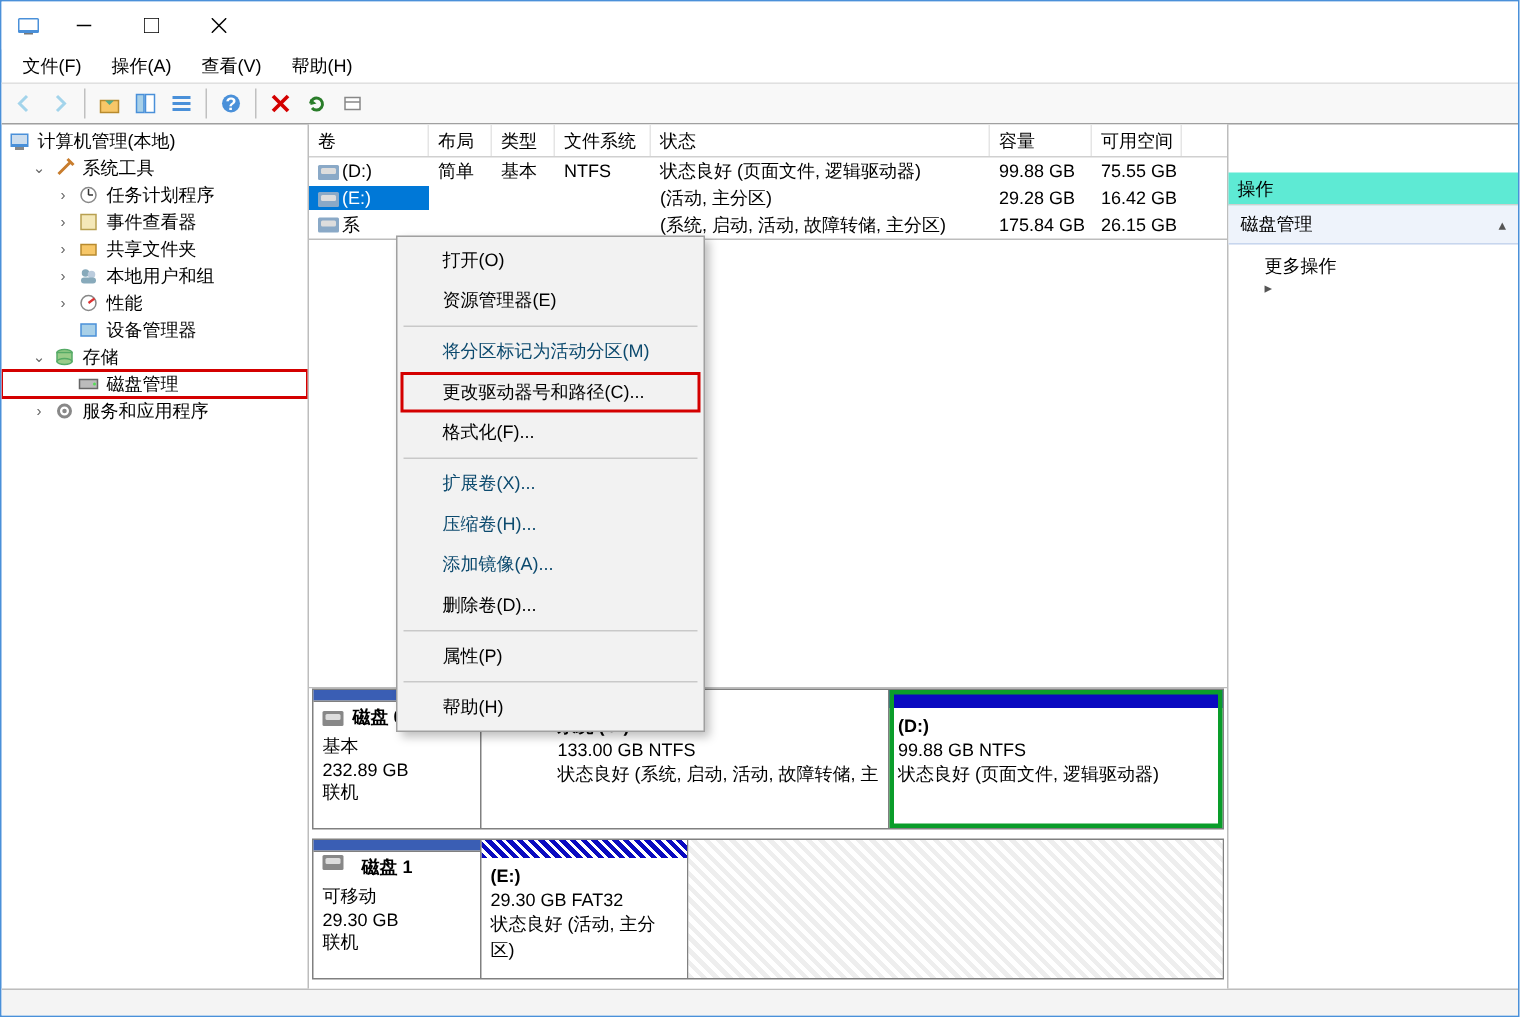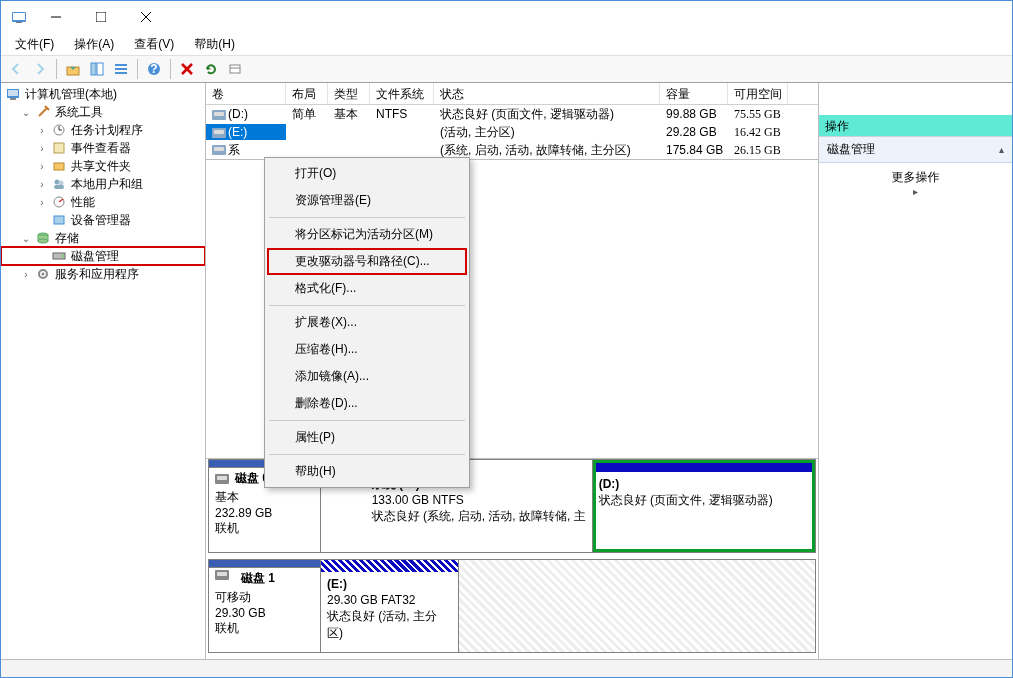--- a/index.html
+++ b/index.html
@@ -50,21 +50,21 @@
 .disk-glyph { display: inline-block; width: 14px; height: 10px; background: #888; border-radius: 1px; margin-right: 2px; vertical-align: middle; position: relative; }
 .disk-glyph.hdd { background: #8aa9c7; }
 .disk-glyph::after { content: ""; position: absolute; left: 2px; top: 2px; width: 10px; height: 4px; background: #ddd; border-radius: 1px; }
 
 .c-vol { width: 80px; }
 .c-lay { width: 42px; }
 .c-typ { width: 42px; }
 .c-fs  { width: 64px; }
 .c-st  { width: 226px; }
 .c-cap { width: 68px; text-align: left; }
-.c-free{ width: 60px; font-family: Liberation Serif, serif; }
+.c-free{ width: 60px; }
 
 
 .spacer { flex: 1; border-bottom: 1px solid #bdbdbd; }
 
 
 .graph { padding: 0; background: #fff; }
 .disk-row { display: flex; border: 1px solid #808080; margin: 0 2px 6px 2px; height: 94px; }
 .disk-label { width: 112px; border-right: 1px solid #808080; padding: 4px 6px; position: relative; }
 .disk-label .bar { height: 8px; background: linear-gradient(#3a5eb4, #3a5eb4); margin: -4px -6px 2px -6px; border-bottom: 1px solid #808080; }
 .disk-label .name { font-weight: 700; }
@@ -74,30 +74,30 @@
 .part .pbar { height: 12px; background: #0a0ac0; }
 .part .ptext { padding: 4px 6px; line-height: 1.35; }
 .part .pname { font-weight: 700; }
 .part.hatched .pbar { background: repeating-linear-gradient(45deg, #0a0ac0, #0a0ac0 3px, #fff 3px, #fff 5px); }
 .part.hl-green { outline: 3px solid #0a9d2a; outline-offset: -3px; }
 .unalloc { flex: 1; background: repeating-linear-gradient(45deg, #eee, #eee 3px, #fff 3px, #fff 6px); }
 
 
 .actions-head { background: #5eead4; border-bottom: 1px solid #d0d0d0; padding: 3px 6px; height: 22px; margin-top: 32px; }
 .actions-group { background: #eef3fb; border-bottom: 1px solid #c7d6ee; padding: 4px 8px; display: flex; justify-content: space-between; align-items: center; }
-.actions-item { padding: 6px 24px; cursor: default; display: flex; justify-content: space-between; align-items: center; flex-direction: column; }
+.actions-item { padding: 6px 24px; cursor: default; display: flex; justify-content: space-between; align-items: flex-start; flex-direction: column; }
 .chev { color: #555; font-size: 10px; }
 
 
 .statusbar { height: 18px; border-top: 1px solid #bdbdbd; background: #f4f4f4; }
 
 
 .ctx { position: absolute; left: 263px; top: 156px; width: 206px; background: #f2f2f2; border: 1px solid #a0a0a0; box-shadow: 3px 3px 6px rgba(0,0,0,.25); z-index: 1000; padding: 2px; }
 .ctx-item { padding: 5px 20px 5px 28px; cursor: default; white-space: nowrap; }
-.ctx-item.disabled { color: #000000; }
+.ctx-item.disabled { color: #0c4a6e; }
 .ctx-item.hl-red { outline: 2px solid #d40000; outline-offset: -2px; }
 .ctx-sep { height: 1px; background: #c9c9c9; margin: 3px 2px; }
 </style>
 </head>
 <body>
 
 <div class="titlebar">
   <span class="icon">
     <svg viewBox="0 0 16 16">
         <rect x="1" y="3" width="14" height="10" rx="1" fill="#4a90d9"></rect>
@@ -368,20 +368,21 @@
               <div class="ptext">
                 <div class="pname">系统  (C:)</div>
                 <div>133.00 GB NTFS</div>
                 <div>状态良好 (系统, 启动, 活动, 故障转储, 主</div>
               </div>
             </div>
             <div class="part hl-green" style="width: 45%;">
               <div class="pbar"></div>
               <div class="ptext">
                 <div class="pname">(D:)</div>
+                <div>99.88 GB NTFS</div>
                 <div>状态良好 (页面文件, 逻辑驱动器)</div>
               </div>
             </div>
           </div>
         </div>
         <div class="disk-row">
           <div class="disk-label">
             <div class="bar"></div>
             <div style="display:flex;align-items:flex-start;gap:10px;margin-bottom:2px">
               <span class="disk-glyph"></span>

